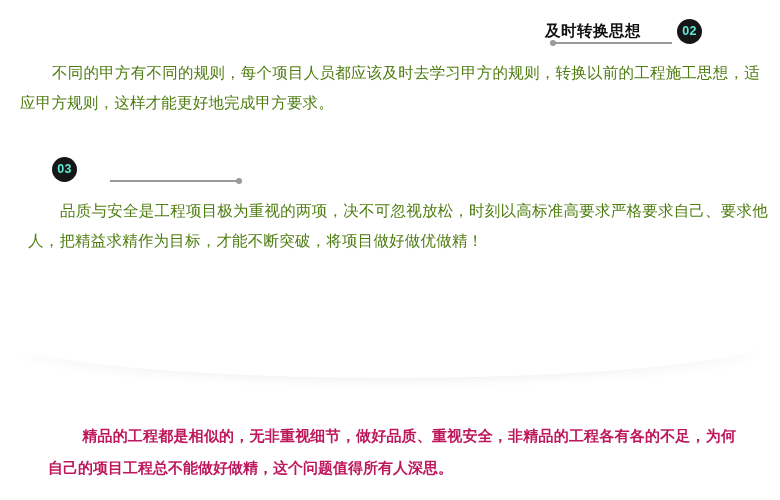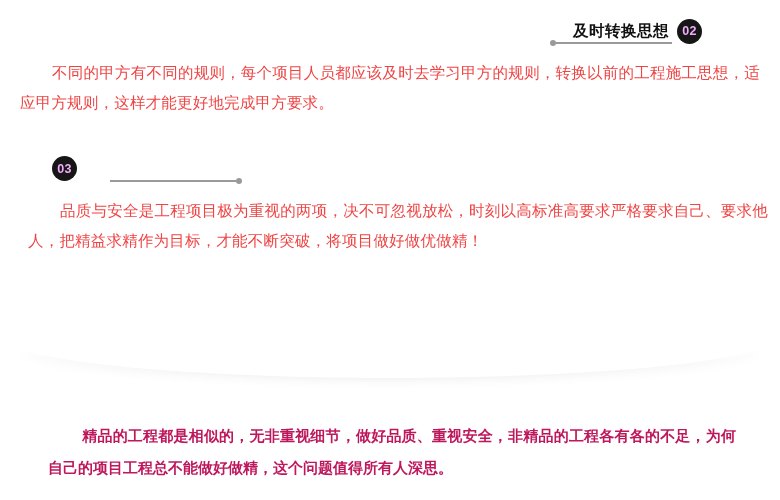--- a/index.html
+++ b/index.html
@@ -49,48 +49,48 @@
     background: #ffffff;
     border-radius: 0 0 50% 50% / 0 0 100% 100%;
   }
 
   
   .heading {
     position: absolute;
     display: flex;
     align-items: center;
     height: 26px;
-    flex-direction: column;
   }
   .heading .badge {
     width: 25px;
     height: 25px;
     border-radius: 50%;
     background: #161616;
-    color: #f0abfc;
+    color: #5eead4;
     font-size: 12.5px;
     font-weight: bold;
     display: flex;
     align-items: center;
     justify-content: center;
     letter-spacing: 0.3px;
     flex: 0 0 auto;
   }
   .heading .htext {
     font-size: 15.5px;
     font-weight: bold;
     color: #111111;
     letter-spacing: 0.5px;
     white-space: nowrap;
   }
   
   .heading-right {
     right: 78px;
     top: 18px;
     flex-direction: row;
+    gap: 28px;
   }
   .heading-right .htext { margin-right: 8px; }
   .rule-left {
     position: absolute;
     top: 42px;
     right: 108px;
     width: 118px;
     height: 2px;
     background: #9a9a9a;
   }
@@ -128,21 +128,21 @@
     height: 6px;
     border-radius: 50%;
     background: #9a9a9a;
   }
 
   
   .para {
     position: absolute;
     font-size: 15.5px;
     line-height: 30px;
-    color: #ef4444;
+    color: #4d7c0f;
     text-align: justify;
     text-justify: inter-ideograph;
     letter-spacing: 0.2px;
   }
   .para .indent { display: inline-block; width: 32px; }
 
   .para-1 { left: 20px; top: 58px; width: 740px; }
   .para-2 { left: 28px; top: 196px; width: 740px; }
 
   .para-final {

